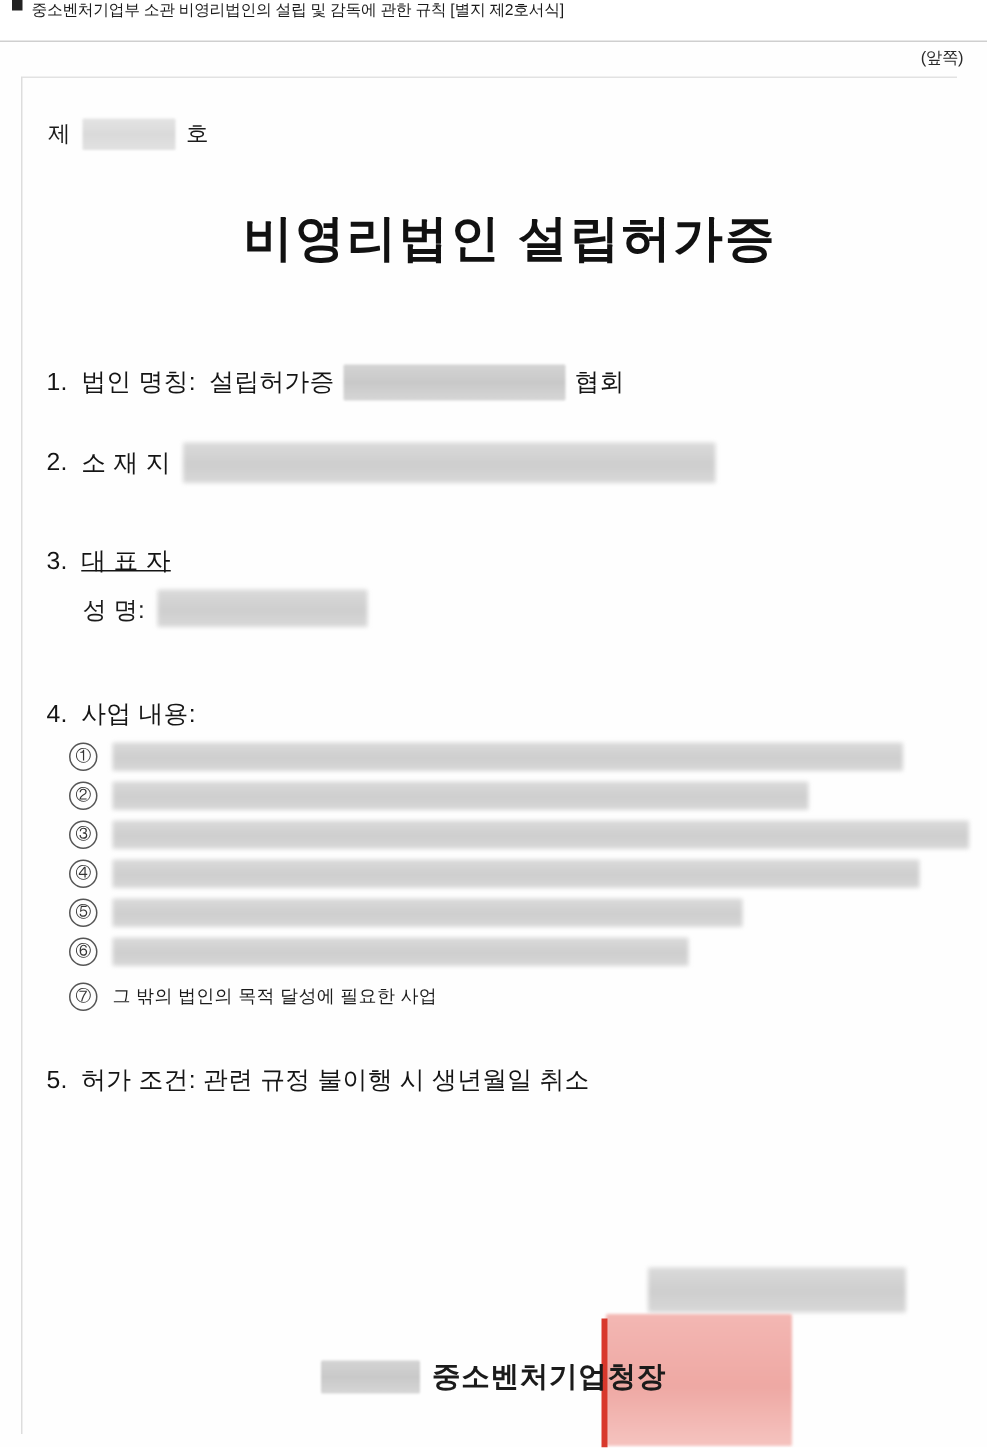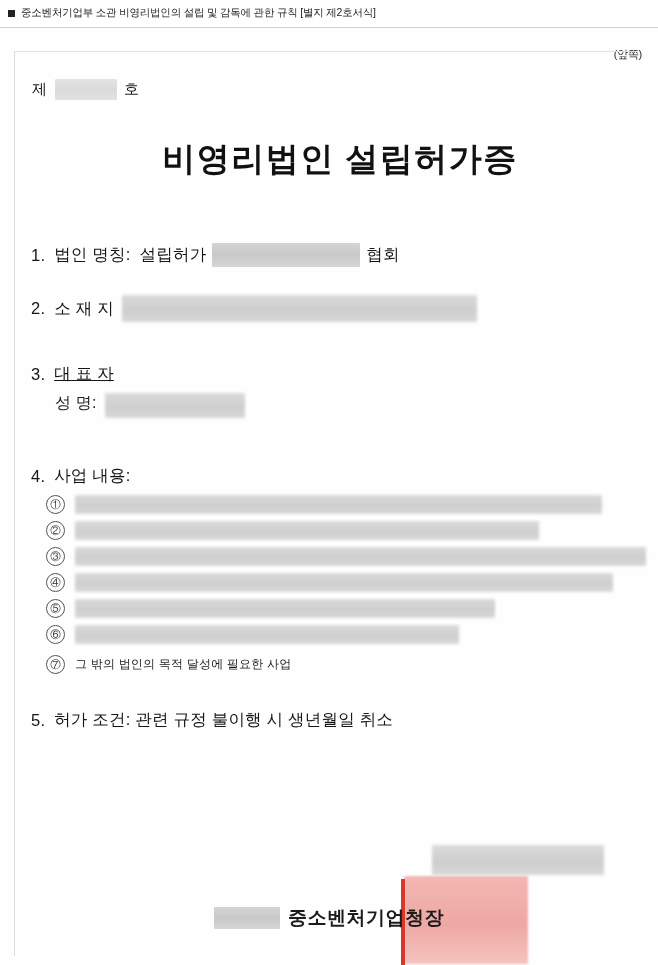--- a/index.html
+++ b/index.html
@@ -15,21 +15,21 @@
     overflow: hidden;
     position: relative;
   }
   
   .doc-header {
     position: absolute;
     top: 0; left: 0;
     width: 658px;
     height: 26px;
     display: flex;
-    align-items: center;
+    align-items: flex-start;
     padding-left: 8px;
     box-sizing: border-box;
     background: #ffffff;
   }
   .hdr-bullet {
     width: 7px;
     height: 7px;
     background: #222;
     margin-right: 6px;
     flex: 0 0 auto;
@@ -51,21 +51,21 @@
   }
   .page-top-rule {
     position: absolute;
     top: 0; left: 0;
     width: 658px;
     height: 1px;
     background: #cfcfcf;
   }
   .corner-note {
     position: absolute;
-    top: 20px;
+    top: 4px;
     right: 16px;
     font-size: 11px;
     color: #2a2a2a;
     letter-spacing: -0.3px;
   }
   
   .frame {
     position: absolute;
     top: 24px;
     left: 14px;
@@ -135,21 +135,21 @@
     white-space: nowrap;
     display: flex;
     align-items: center;
   }
   .item .lbl { color: #151515; }
   .sub {
     position: absolute;
     font-size: 16px;
     letter-spacing: 0.2px;
     display: flex;
-    align-items: flex-start;
+    align-items: flex-end;
   }
 
   
   .biz-list {
     position: absolute;
     top: 465px;
     left: 46px;
     width: 600px;
   }
   .biz-row {
@@ -235,21 +235,21 @@
     <span>제</span>
     <span class="redact light" style="width:62px;height:21px;"></span>
     <span>호</span>
   </div>
 
   <div class="title">비영리법인 설립허가증</div>
 
   <div class="item" style="top:216px; left:31px;">
     <span class="lbl">1.</span>
     <span class="lbl" style="margin-left:9px;">법인 명칭:</span>
-    <span class="lbl" style="margin-left:9px;">설립허가</span>
+    <span class="lbl" style="margin-left:9px;">설립허가증</span>
     <span class="redact dark" style="width:148px;height:24px;margin:0 6px;"></span>
     <span class="lbl">협회</span>
   </div>
 
   <div class="item" style="top:268px; left:31px;">
     <span class="lbl">2.</span>
     <span class="lbl" style="margin-left:9px;">소 재 지</span>
     <span class="redact grayblock" style="width:355px;height:27px;margin-left:8px;"></span>
   </div>
 

